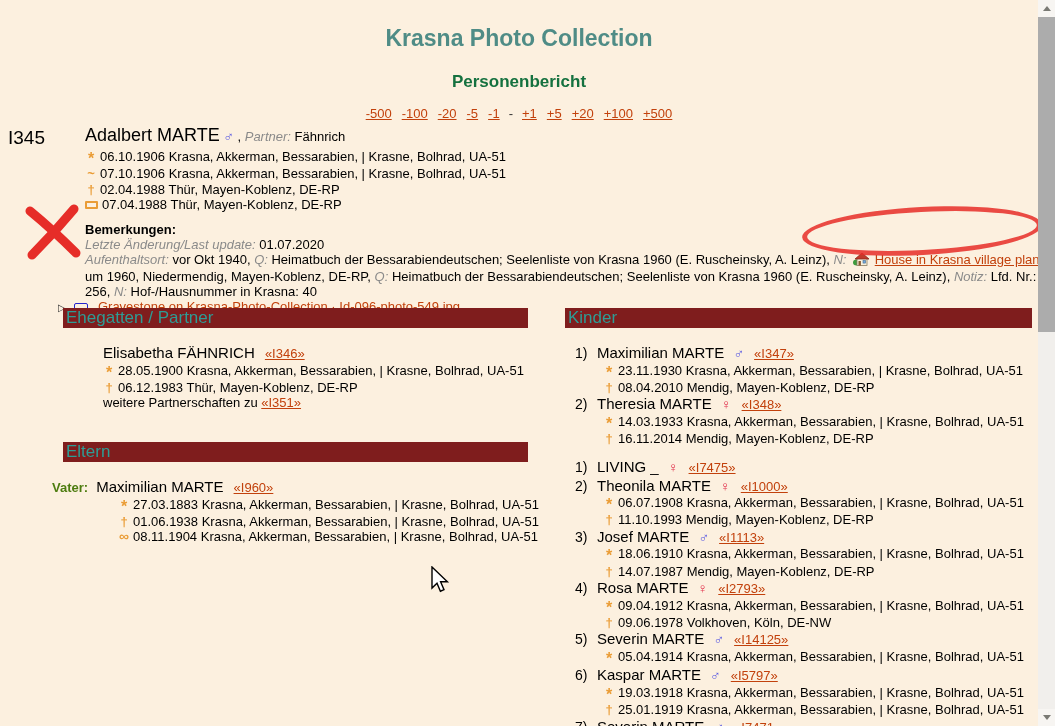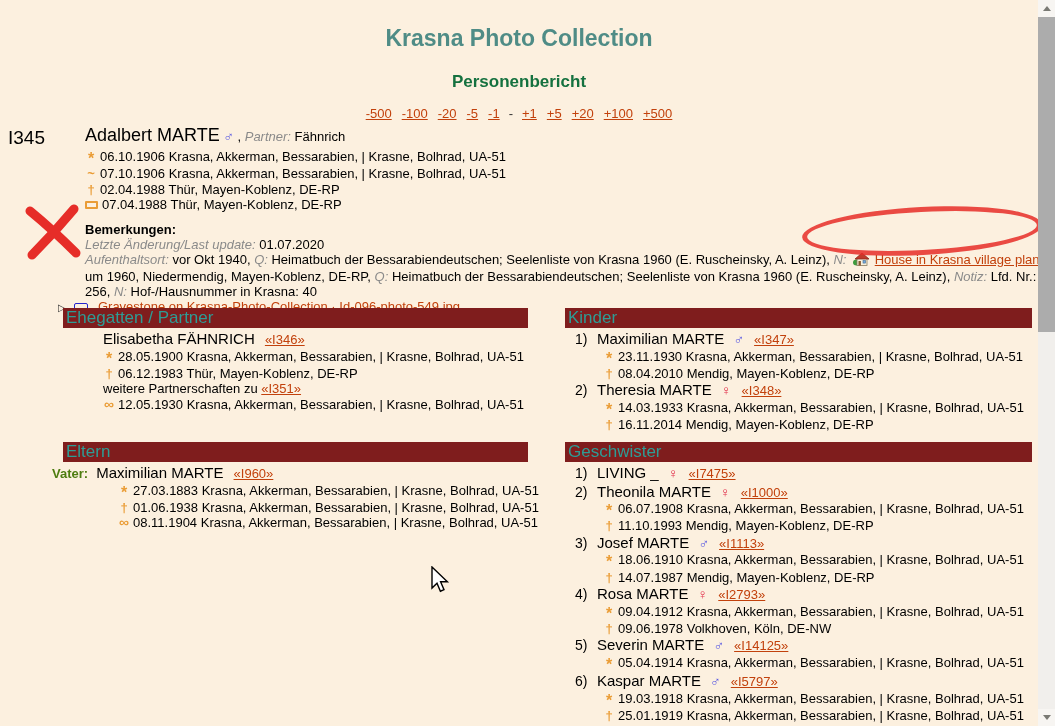--- a/index.html
+++ b/index.html
@@ -44,21 +44,21 @@
   .tri { font-size:10px; color:#333; margin-right:5px; }
   .imgicon { display:inline-block; width:14px; height:9px; border:1px solid #2424CE; border-radius:2px; margin-right:6px; vertical-align:-1px; }
 
   
   .grid {
     position:absolute; left:63px; top:291px;
     display:grid; grid-template-columns:465px 467px; column-gap:37px;
     grid-template-rows:134px auto;
   }
   .band { background:#7f1d1d; color:#2E9C95; font-size:17px; height:20px; line-height:20px; padding-left:3px; }
-  .sec-body { padding-top:2px; }
+  .sec-body { padding-top:16px; }
   .spouse-body { margin-left:40px; }
   .pname-row { font-size:15px; line-height:17.5px; white-space:nowrap; }
   .ref { font-size:13px; margin-left:6px; }
   .gsym { margin-left:5px; }
   .small-row { font-size:13px; line-height:15.4px; }
   .num { display:inline-block; width:22px; font-size:14px; }
   .item-row { padding-left:10px; }
   .item-details { margin-left:38px; }
   .parents-body { margin-left:-11px; }
   .vater { color:#4d7c0f; font-weight:bold; font-size:13px; margin-right:8px; }
@@ -160,21 +160,20 @@
           <div class="pname-row">
             <span>Elisabetha FÄHNRICH</span>
             <a class="ref">«I346»</a>
           </div>
           <div class="evt"><span class="sym birth">*</span><span>28.05.1900 Krasna, Akkerman, Bessarabien, | Krasne, Bolhrad, UA-51</span></div>
           <div class="evt"><span class="sym">†</span><span>06.12.1983 Thür, Mayen-Koblenz, DE-RP</span></div>
           <div class="small-row">
             <span>weitere Partnerschaften zu</span>
             <a>«I351»</a>
           </div>
-          <div class="evt"><span class="sym marr">∞</span><span>12.05.1930 Krasna, Akkerman, Bessarabien, | Krasne, Bolhrad, UA-51</span></div>
         </div>
       </section>
 
       <section>
         <div class="band">Kinder</div>
         <div class="sec-body">
 
           <div>
             <div class="pname-row item-row">
               <span class="num">1)</span><span>Maximilian MARTE</span>
@@ -211,21 +210,20 @@
           </div>
           <div class="parent-details">
             <div class="evt"><span class="sym birth">*</span><span>27.03.1883 Krasna, Akkerman, Bessarabien, | Krasne, Bolhrad, UA-51</span></div>
             <div class="evt"><span class="sym">†</span><span>01.06.1938 Krasna, Akkerman, Bessarabien, | Krasne, Bolhrad, UA-51</span></div>
             <div class="evt"><span class="sym marr">∞</span><span>08.11.1904 Krasna, Akkerman, Bessarabien, | Krasne, Bolhrad, UA-51</span></div>
           </div>
         </div>
       </section>
 
       <section>
-        <div class="band">Geschwister</div>
         <div class="sec-body">
 
           <div>
             <div class="pname-row item-row">
               <span class="num">1)</span><span>LIVING _</span>
               <span class="female gsym">♀</span>
               <a class="ref">«I7475»</a>
             </div>
           </div>
 

